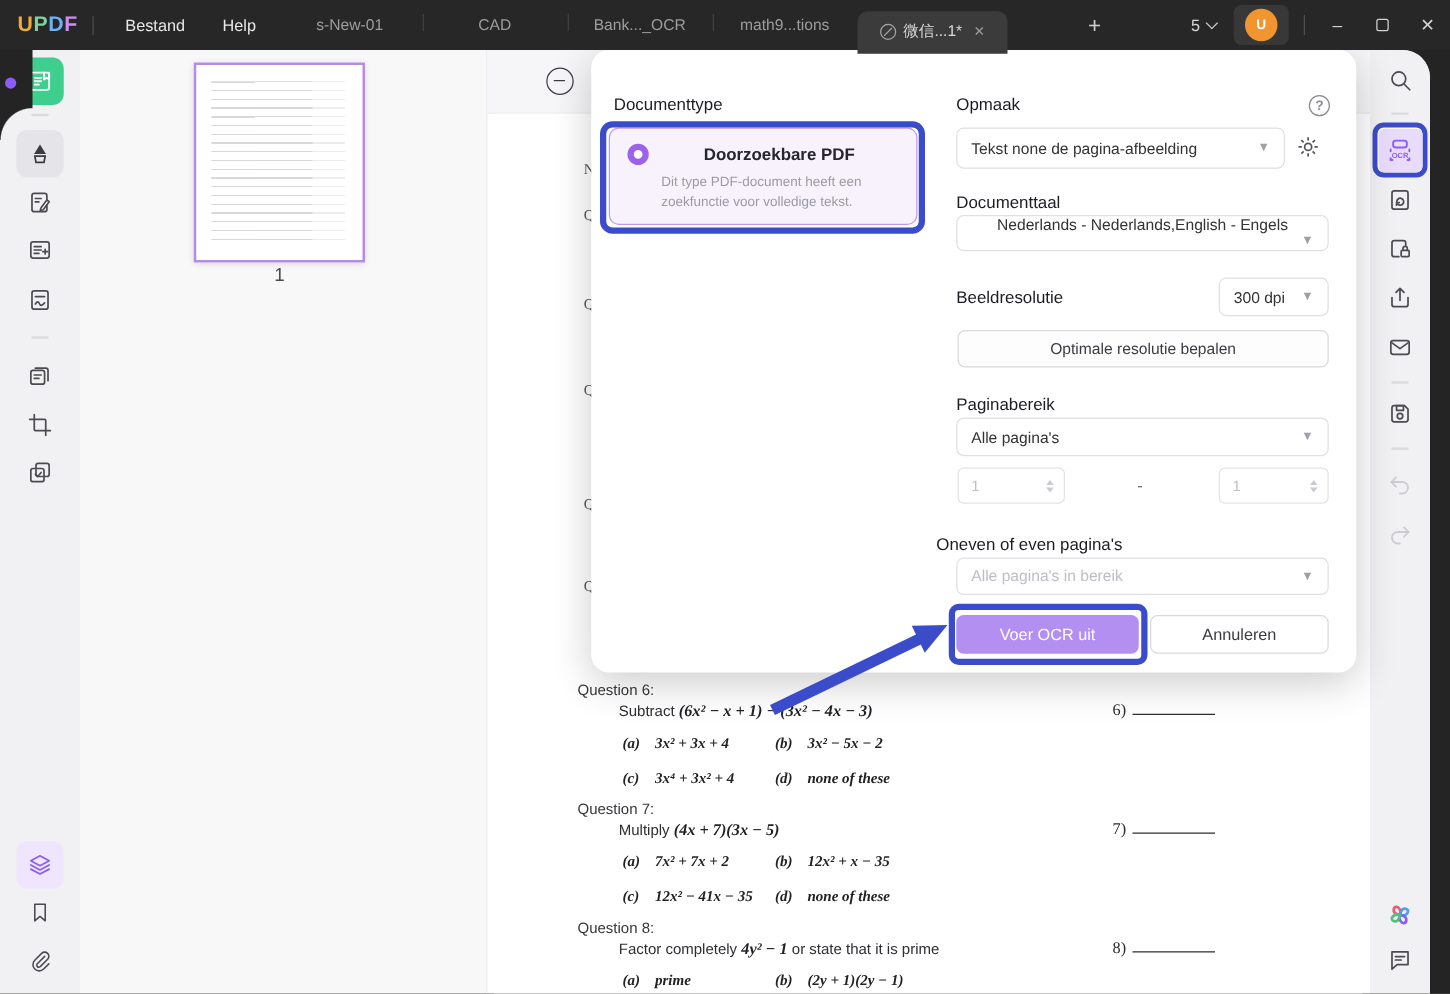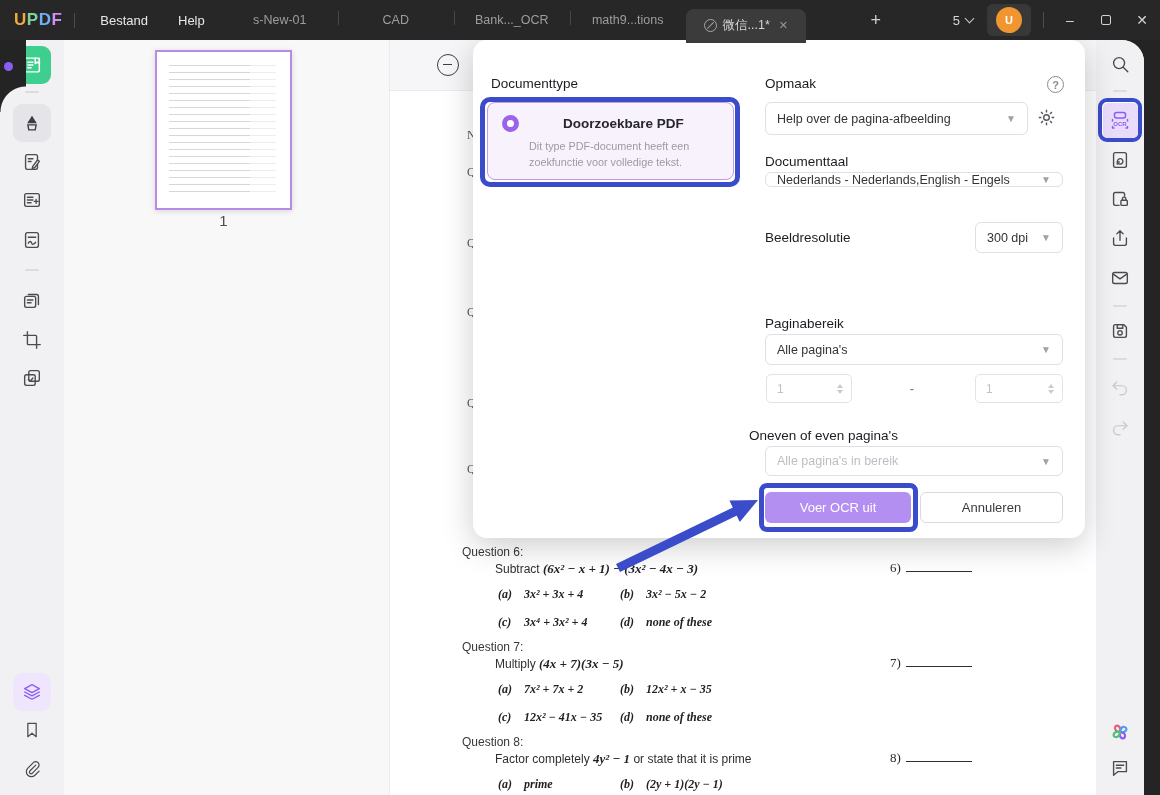--- a/index.html
+++ b/index.html
@@ -440,41 +440,42 @@
         <span class="radio-sel"></span>
         <span class="opt-title">Doorzoekbare PDF</span>
       </div>
       <div class="opt-desc">Dit type PDF-document heeft een zoekfunctie voor volledige tekst.</div>
     </div>
 
 
     <div class="lbl" style="left:292px;top:36px;text-align:center;">Opmaak</div>
     <div class="help-circle">?</div>
     <div class="dropdown" style="left:292px;top:62px;width:263px;height:33px;">
-      <span>Help over de pagina-afbeelding</span>
+      <span>Tekst none de pagina-afbeelding</span>
       <span class="caret">▼</span>
     </div>
     <div class="gear">
       <svg width="21" height="21" viewBox="0 0 24 24" fill="none" stroke="#55555c" stroke-width="1.6">
         <circle cx="12" cy="12" r="3.2"></circle>
         <path d="M12 3.2v3M12 17.8v3M3.2 12h3M17.8 12h3M5.8 5.8l2.1 2.1M16.1 16.1l2.1 2.1M18.2 5.8l-2.1 2.1M7.9 16.1l-2.1 2.1"></path>
       </svg>
     </div>
 
     <div class="lbl" style="left:292px;top:114px;">Documenttaal</div>
-    <div class="dropdown" style="left:292px;top:132px;width:298px;height:15px;">
+    <div class="dropdown" style="left:292px;top:132px;width:298px;height:29px;flex-direction:column;">
       <span>Nederlands - Nederlands,English - Engels</span>
       <span class="caret">▼</span>
     </div>
 
     <div class="lbl" style="left:292px;top:190px;">Beeldresolutie</div>
     <div class="dropdown" style="left:502px;top:182px;width:88px;height:31px;">
       <span>300 dpi</span>
       <span class="caret">▼</span>
     </div>
+    <div class="btn-plain" style="left:293px;top:224px;width:297px;height:30px;">Optimale resolutie bepalen</div>
 
     <div class="lbl" style="left:292px;top:276px;">Paginabereik</div>
     <div class="dropdown" style="left:292px;top:294px;width:298px;height:31px;">
       <span>Alle pagina's</span>
       <span class="caret">▼</span>
     </div>
     <div class="spinner" style="left:293px;top:334px;width:86px;height:29px;">
       <span>1</span>
       <span class="spin-arrows">
           <i class="up"></i>

